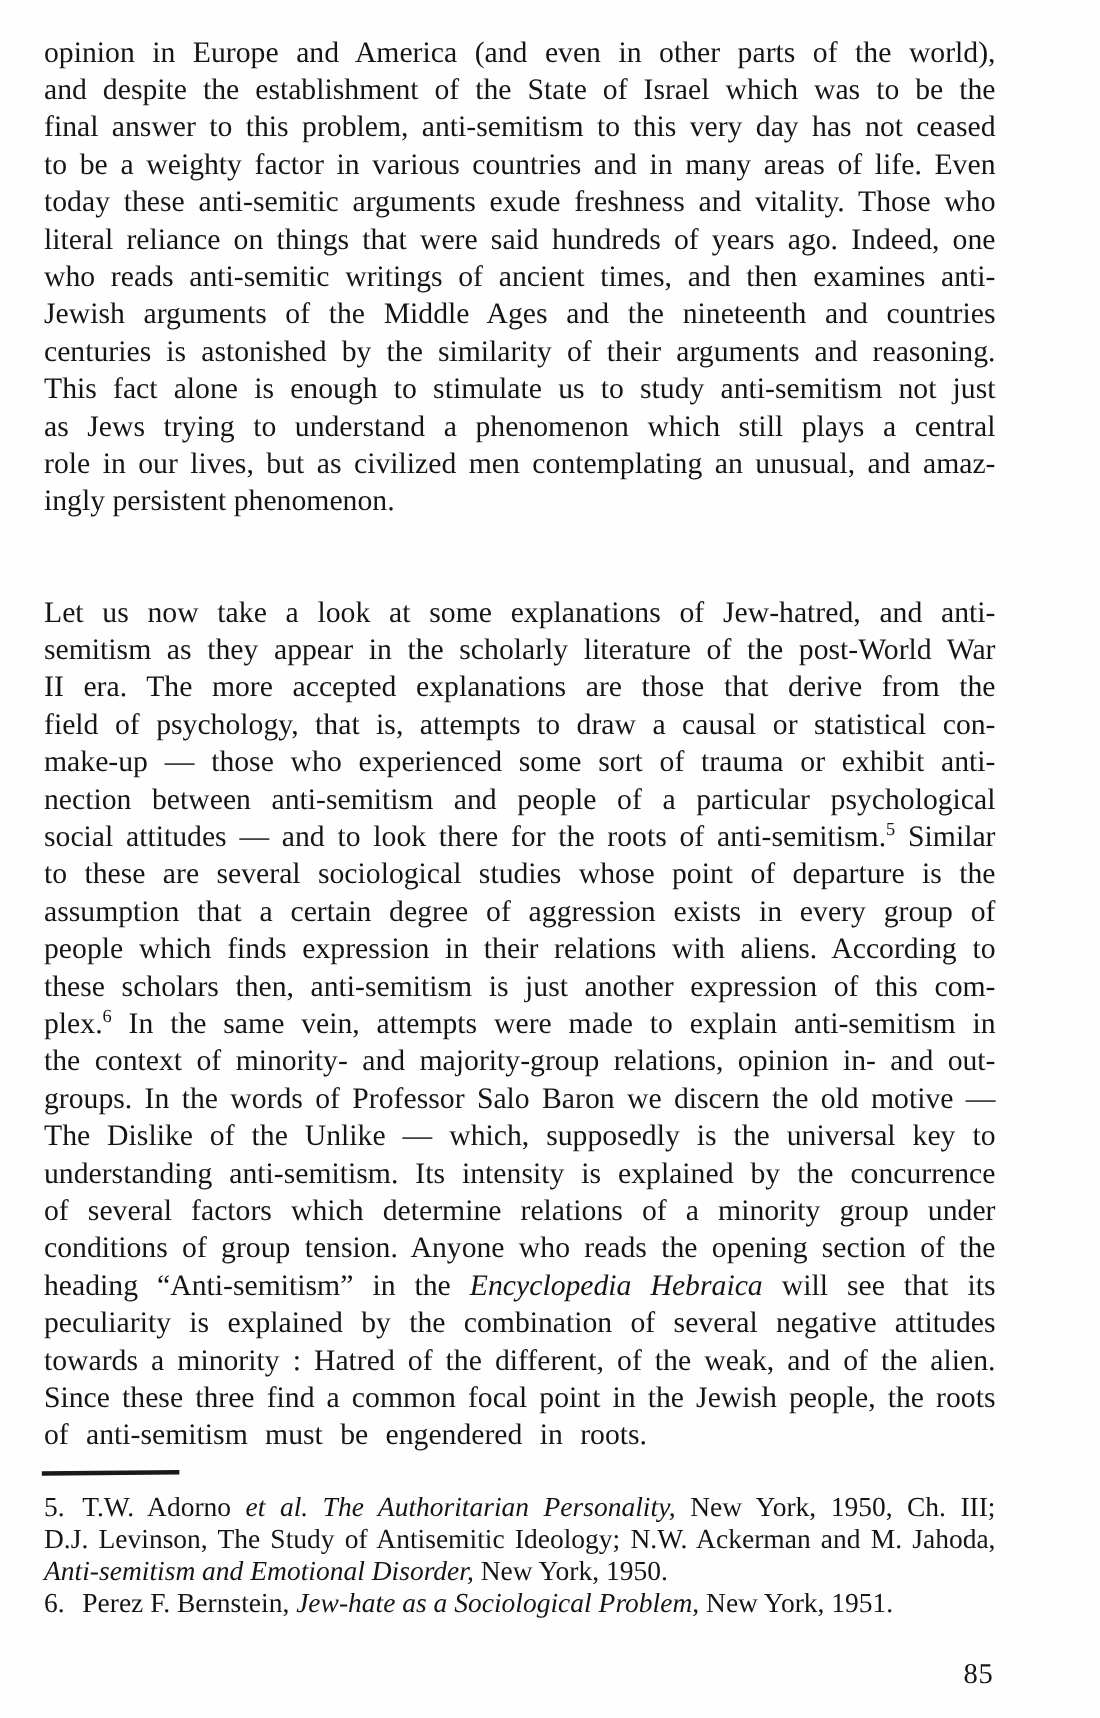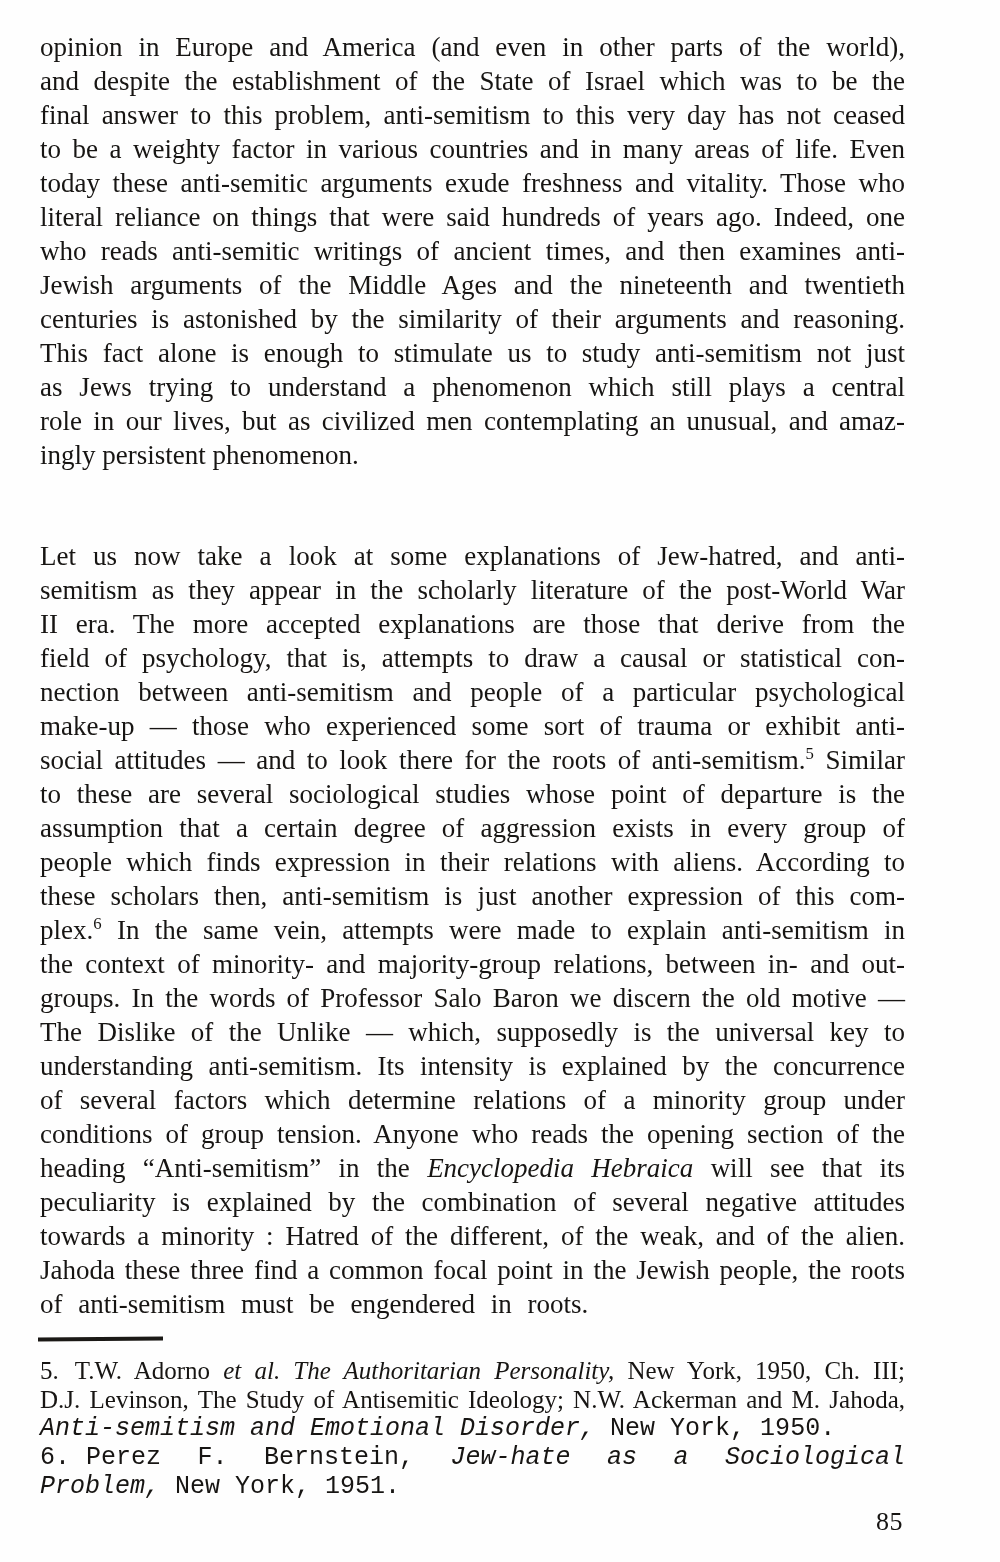--- a/index.html
+++ b/index.html
@@ -38,21 +38,20 @@
   }
   .footnotes { top: 1356px; }
   .footnotes .line {
     font-size: 25px;
     line-height: 29px;
     text-align: justify;
     text-align-last: justify;
   }
   .footnote .line:last-child {
     text-align-last: left;
-    font-family: Liberation Mono, monospace;
   }
   .it { font-style: italic; margin-top: 40px; }
   sup {
     font-size: 0.62em;
     line-height: 0;
     vertical-align: super;
   }
   .fn-num { margin-right: 16px; }
   #rule {
     position: absolute;
@@ -77,52 +76,52 @@
 
 <div id="para1" class="column body-text">
 
 <div class="line">opinion in Europe and America (and even in other parts of the world),</div>
     <div class="line">and despite the establishment of the State of Israel which was to be the</div>
     <div class="line">final answer to this problem, anti-semitism to this very day has not ceased</div>
     <div class="line">to be a weighty factor in various countries and in many areas of life. Even</div>
     <div class="line">today these anti-semitic arguments exude freshness and vitality. Those who</div>
     <div class="line">literal reliance on things that were said hundreds of years ago. Indeed, one</div>
     <div class="line">who reads anti-semitic writings of ancient times, and then examines anti-</div>
-    <div class="line">Jewish arguments of the Middle Ages and the nineteenth and twentieth</div>
+    <div class="line">Jewish arguments of the Middle Ages and the nineteenth and countries</div>
     <div class="line">centuries is astonished by the similarity of their arguments and reasoning.</div>
     <div class="line">This fact alone is enough to stimulate us to study anti-semitism not just</div>
     <div class="line">as Jews trying to understand a phenomenon which still plays a central</div>
     <div class="line">role in our lives, but as civilized men contemplating an unusual, and amaz-</div>
     <div class="line">ingly persistent phenomenon.</div>
   </div>
 
 <div id="para2" class="column body-text">
 
 <div class="line">Let us now take a look at some explanations of Jew-hatred, and anti-</div>
     <div class="line">semitism as they appear in the scholarly literature of the post-World War</div>
     <div class="line">II era. The more accepted explanations are those that derive from the</div>
     <div class="line">field of psychology, that is, attempts to draw a causal or statistical con-</div>
+    <div class="line">make-up — those who experienced some sort of trauma or exhibit anti-</div>
     <div class="line">nection between anti-semitism and people of a particular psychological</div>
-    <div class="line">make-up — those who experienced some sort of trauma or exhibit anti-</div>
     <div class="line">social attitudes — and to look there for the roots of anti-semitism.<sup>5</sup> Similar</div>
     <div class="line">to these are several sociological studies whose point of departure is the</div>
     <div class="line">assumption that a certain degree of aggression exists in every group of</div>
     <div class="line">people which finds expression in their relations with aliens. According to</div>
     <div class="line">these scholars then, anti-semitism is just another expression of this com-</div>
     <div class="line">plex.<sup>6</sup> In the same vein, attempts were made to explain anti-semitism in</div>
-    <div class="line">the context of minority- and majority-group relations, between in- and out-</div>
+    <div class="line">the context of minority- and majority-group relations, opinion in- and out-</div>
     <div class="line">groups. In the words of Professor Salo Baron we discern the old motive —</div>
     <div class="line">The Dislike of the Unlike — which, supposedly is the universal key to</div>
     <div class="line">understanding anti-semitism. Its intensity is explained by the concurrence</div>
     <div class="line">of several factors which determine relations of a minority group under</div>
     <div class="line">conditions of group tension. Anyone who reads the opening section of the</div>
     <div class="line">heading “Anti-semitism” in the <span class="it">Encyclopedia Hebraica</span> will see that its</div>
     <div class="line">peculiarity is explained by the combination of several negative attitudes</div>
     <div class="line">towards a minority : Hatred of the different, of the weak, and of the alien.</div>
-    <div class="line">Jahoda these three find a common focal point in the Jewish people, the roots</div>
+    <div class="line">Since these three find a common focal point in the Jewish people, the roots</div>
     <div class="line">of anti-semitism must be engendered in roots.</div>
   </div>
 
 <div id="rule"></div>
 
 <div class="column footnotes">
   <div id="fn5" class="footnote">
 
   <div class="line"><span class="fn-num">5.</span>T.W. Adorno <span class="it">et al. The Authoritarian Personality,</span> New York, 1950, Ch. III;</div>
       <div class="line">D.J. Levinson, The Study of Antisemitic Ideology; N.W. Ackerman and M. Jahoda,</div>

